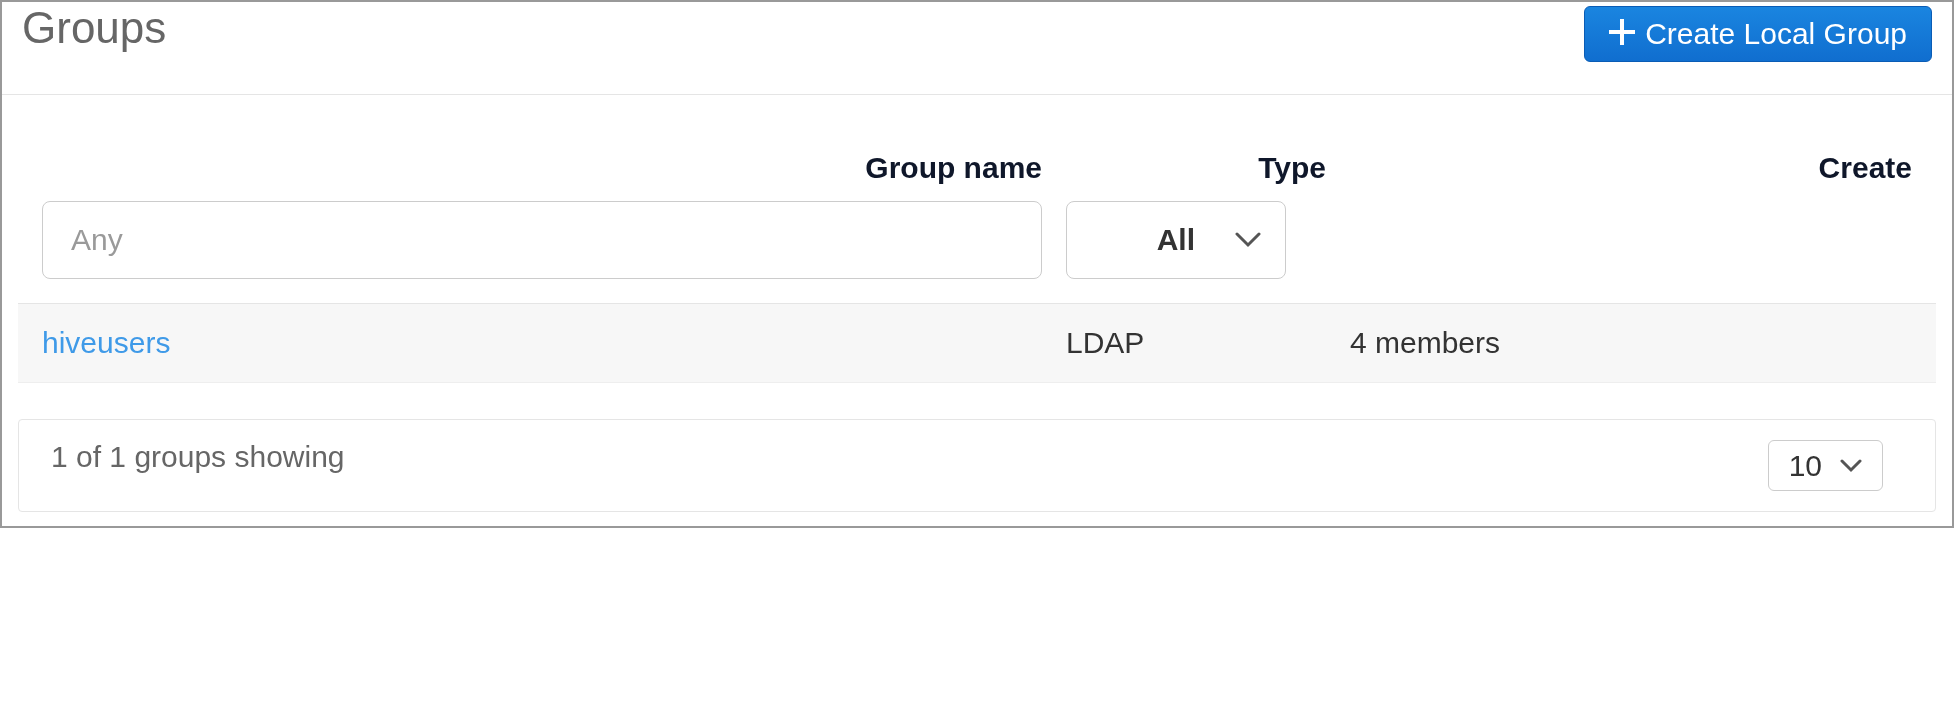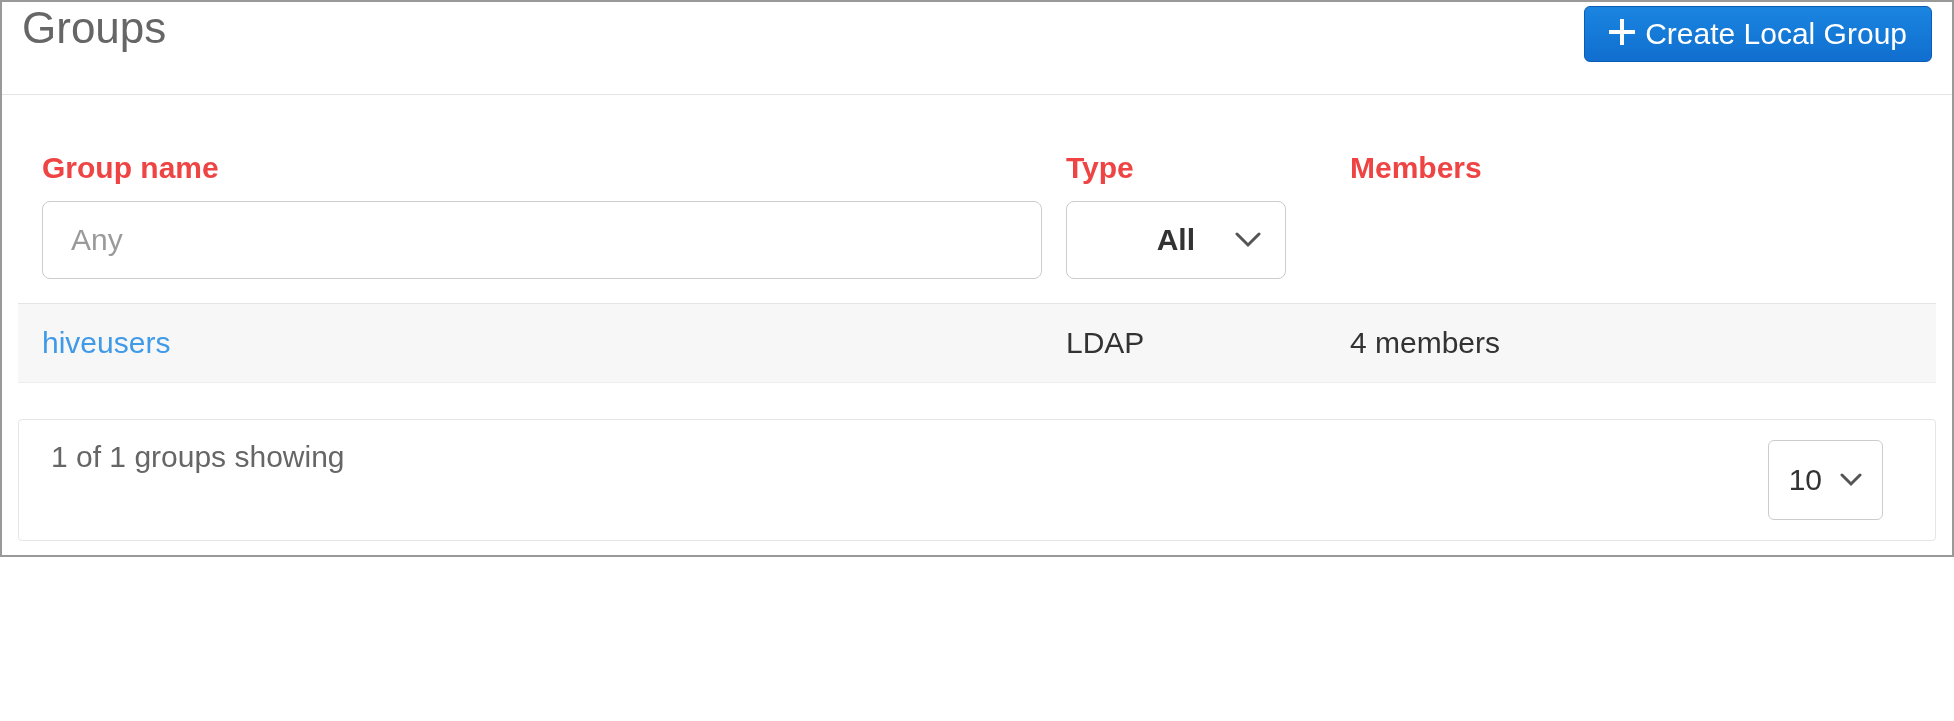--- a/index.html
+++ b/index.html
@@ -56,22 +56,23 @@
     align-items: flex-start;
     padding: 0 24px 24px 24px;
     border-bottom: 1px solid #e5e5e5;
   }
   .col-group-name { flex: 0 0 1000px; }
   .col-type       { flex: 0 0 260px; }
   .col-members    { flex: 1 1 auto; }
   .col-head {
     font-size: 30px;
     font-weight: 700;
-    color: #ef4444;
+    color: #0f172a;
     margin-bottom: 16px;
+    text-align: right;
   }
   .text-input {
     width: 100%;
     height: 78px;
     border: 1px solid #ccc;
     border-radius: 8px;
     font-size: 30px;
     padding: 0 28px;
     color: #333;
   }
@@ -114,21 +115,21 @@
     display: flex;
     padding: 20px 24px;
     margin: 36px 16px 4px 16px;
     border: 1px solid #e5e5e5;
     border-radius: 4px;
     font-size: 30px;
     color: #666;
   }
   .footer-status { flex: 1; padding-left: 8px; }
   .page-size {
-    height: 80px;
+    height: 51px;
     border: 1px solid #ccc;
     border-radius: 6px;
     padding: 0 20px;
     display: inline-flex;
     align-items: center;
     gap: 18px;
     font-size: 30px;
     color: #333;
     background: #fff;
     cursor: pointer;
@@ -182,21 +183,21 @@
         <div class="select-box">
           <span>All</span>
           <span class="chevron">
             <svg width="26" height="16" viewBox="0 0 26 16">
                 <path d="M2 2l11 11L24 2" stroke="#555" stroke-width="3" fill="none" stroke-linecap="round"></path>
               </svg>
           </span>
         </div>
       </div>
       <div class="col-members">
-        <div class="col-head">Members</div>
+        <div class="col-head">Create</div>
       </div>
     </div>
 
     <div class="data-row">
       <div class="col-group-name">
         <a>hiveusers</a>
       </div>
       <div class="col-type">LDAP</div>
       <div class="col-members">4 members</div>
     </div>

